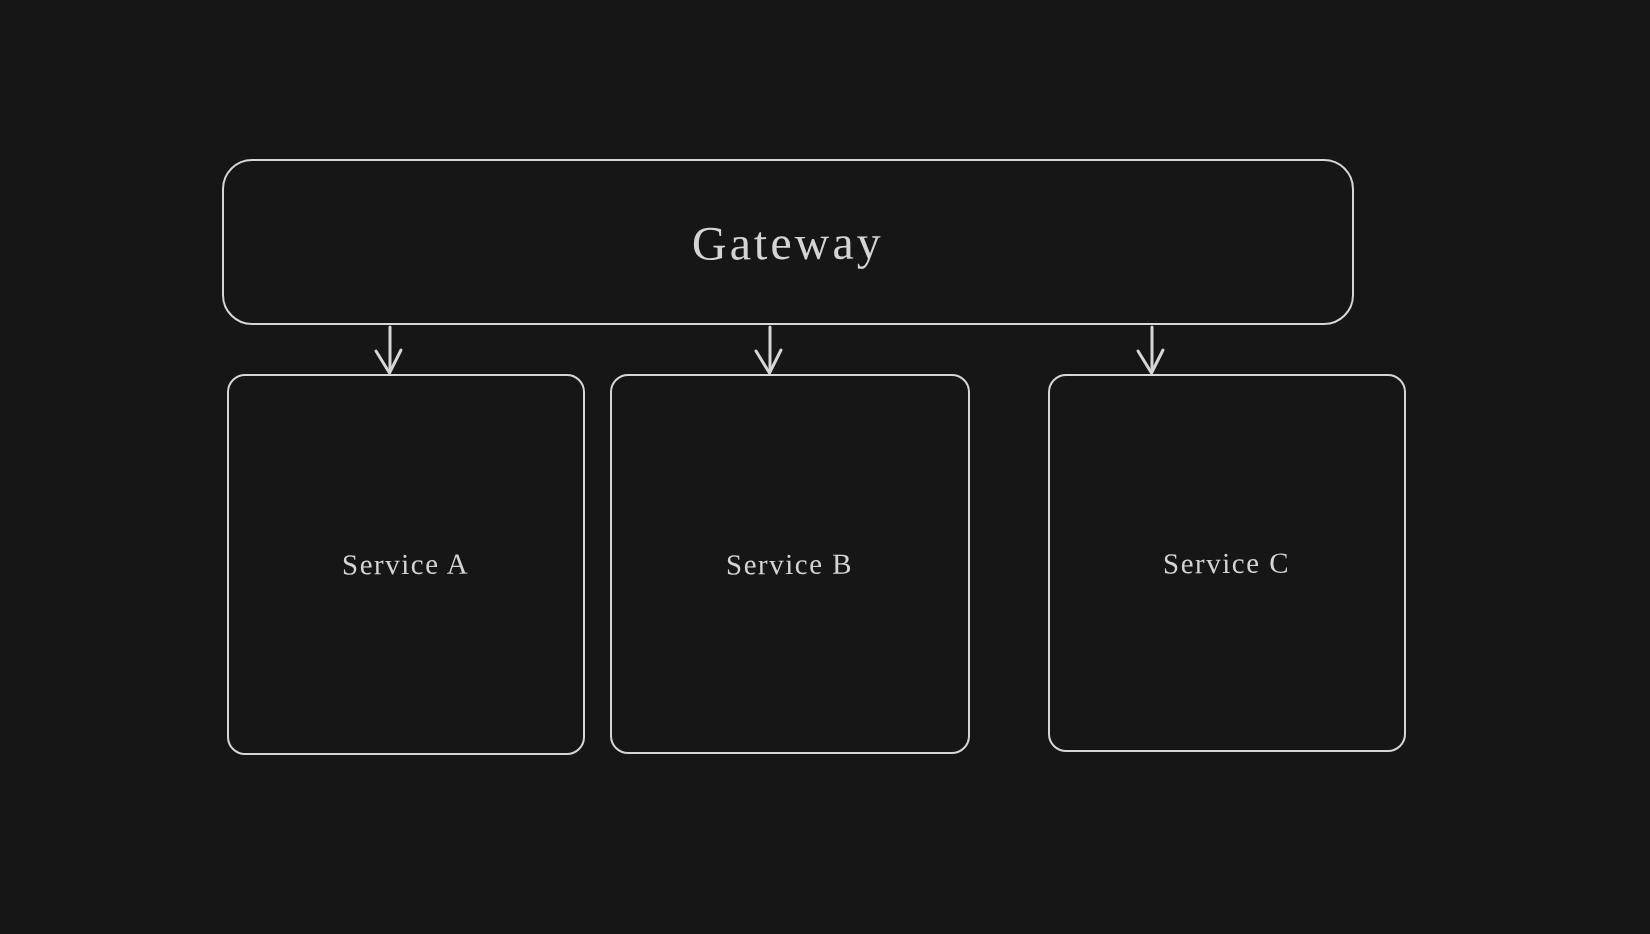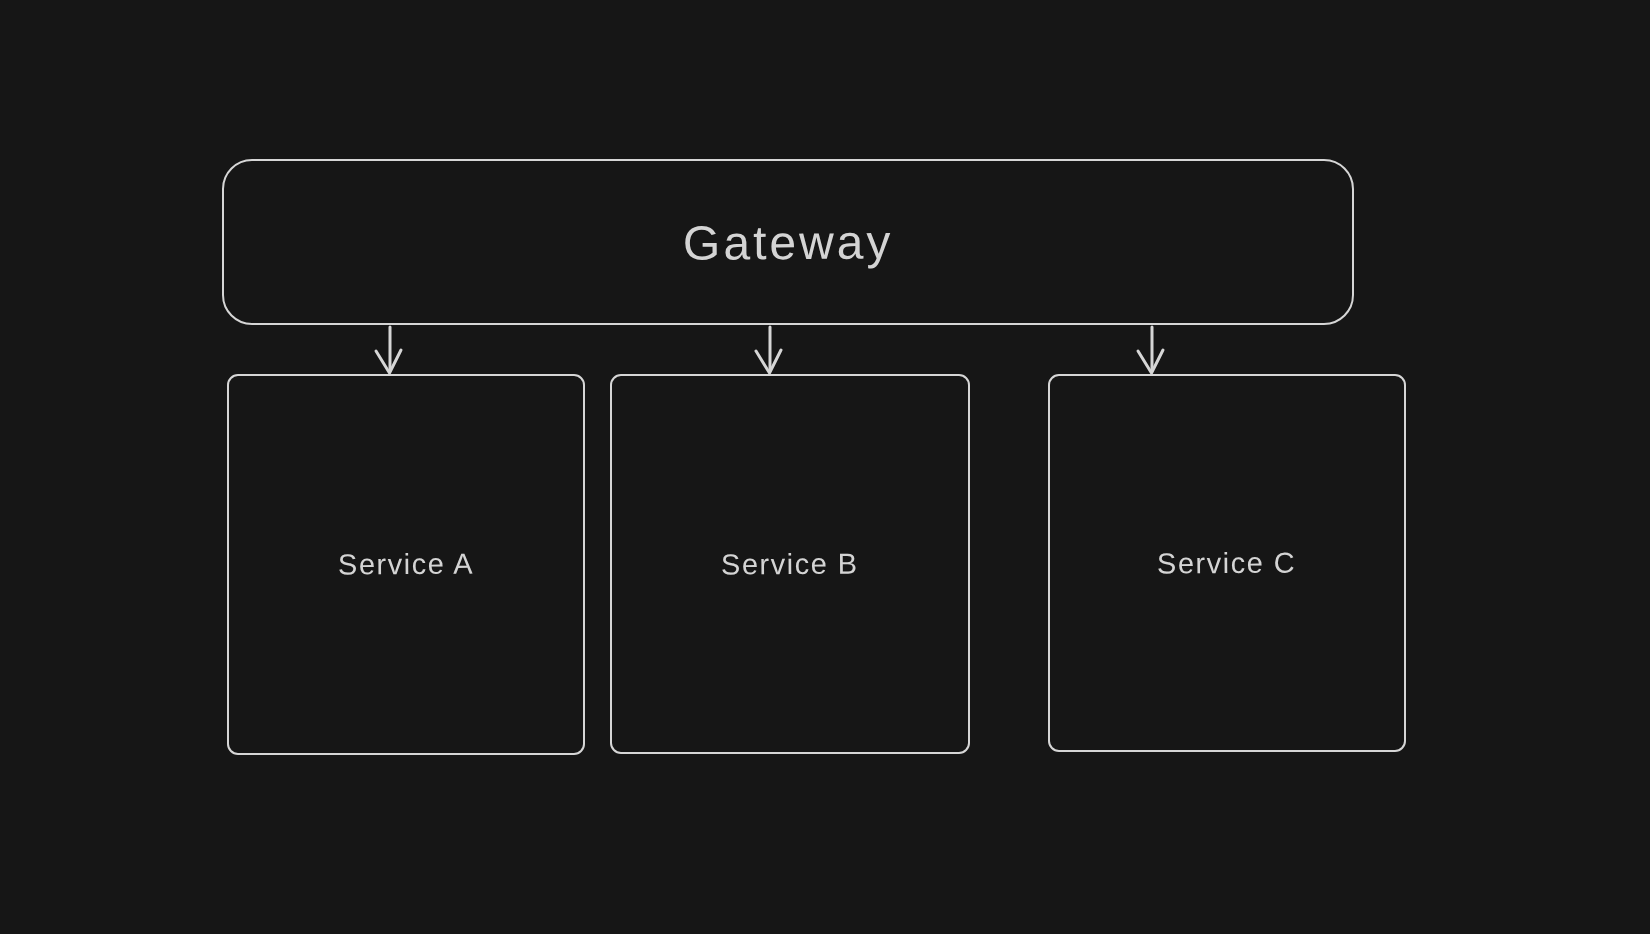--- a/index.html
+++ b/index.html
@@ -11,26 +11,26 @@
     margin: 0;
     padding: 0;
     background: var(--bg);
   }
   .canvas {
     position: relative;
     width: 1650px;
     height: 934px;
     background: var(--bg);
     overflow: hidden;
-    font-family: Liberation Sans, sans-serif;
+    font-family: Liberation Serif, serif;
   }
   .node {
     position: absolute;
     border: 2.5px solid var(--stroke);
-    border-radius: 11px;
+    border-radius: 18px;
     display: flex;
     align-items: center;
     justify-content: center;
     box-sizing: border-box;
     background: transparent;
   }
   .node .label {
     color: var(--text);
     letter-spacing: 1.5px;
     white-space: nowrap;

